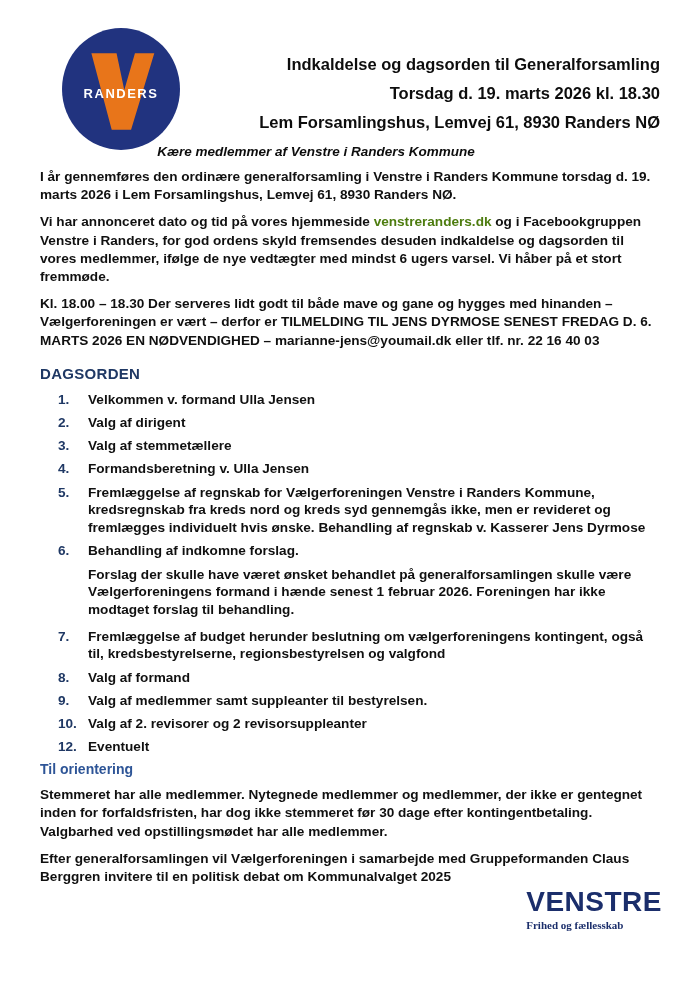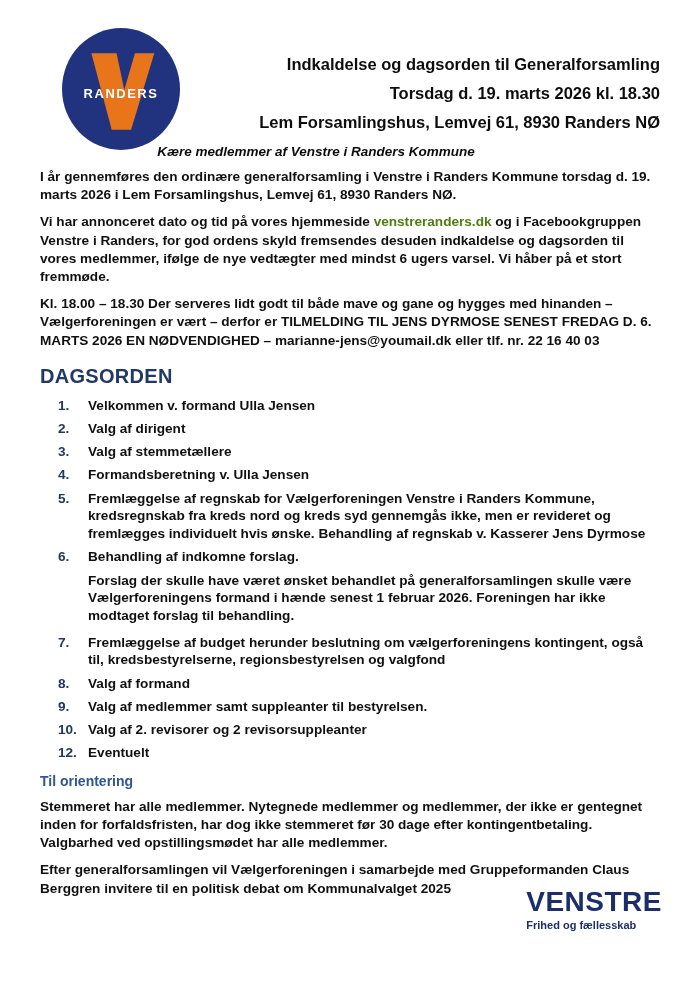--- a/index.html
+++ b/index.html
@@ -56,21 +56,21 @@
     font-size: 13.6px; font-weight: 600; line-height: 1.34;
     margin-top: 9px;
     color: #101010;
   }
   p.body .b { font-weight: 700; }
   .link { color: #4d7c0f; text-decoration: none; cursor: pointer; }
 
   
   h1.dagsorden {
     margin-top: 15px;
-    font-size: 20px; font-weight: 700; letter-spacing: 0.3px;
+    font-size: 15px; font-weight: 700; letter-spacing: 0.3px;
     color: #1F3864;
   }
   .agenda { margin-top: 9px; }
   .agenda-item {
     display: flex;
     margin-bottom: 5.5px;
     font-size: 13.6px; font-weight: 600; line-height: 1.3;
   }
   .agenda-item .num {
     flex: 0 0 auto;
@@ -78,38 +78,39 @@
     color: #1F3864; font-weight: 700;
   }
   .agenda-item .itext { flex: 1 1 auto; }
   .agenda-sub {
     margin: 6px 0 9px 48px;
     font-size: 13.6px; font-weight: 600; line-height: 1.3;
   }
 
   
   .til-orientering {
-    margin-top: 11px;
+    margin-top: 5px;
     color: #2E5597; font-weight: 700; font-size: 14px;
   }
 
   
   .footer-block {
     position: absolute;
     right: 38px; top: 886px;
     text-align: left;
   }
   .venstre {
     font-size: 28px; font-weight: 700; letter-spacing: 0.5px;
     color: #1B2E6B;
   }
   .tagline {
     font-size: 11px; font-weight: 700;
     color: #1B2E6B;
     margin-top: 1px;
+    font-family: Liberation Serif, serif;
   }
 </style>
 </head>
 <body>
 
 <div class="page">
 
   <div class="header-row">
     <div class="logo">
       <div class="logo-circle"></div>

